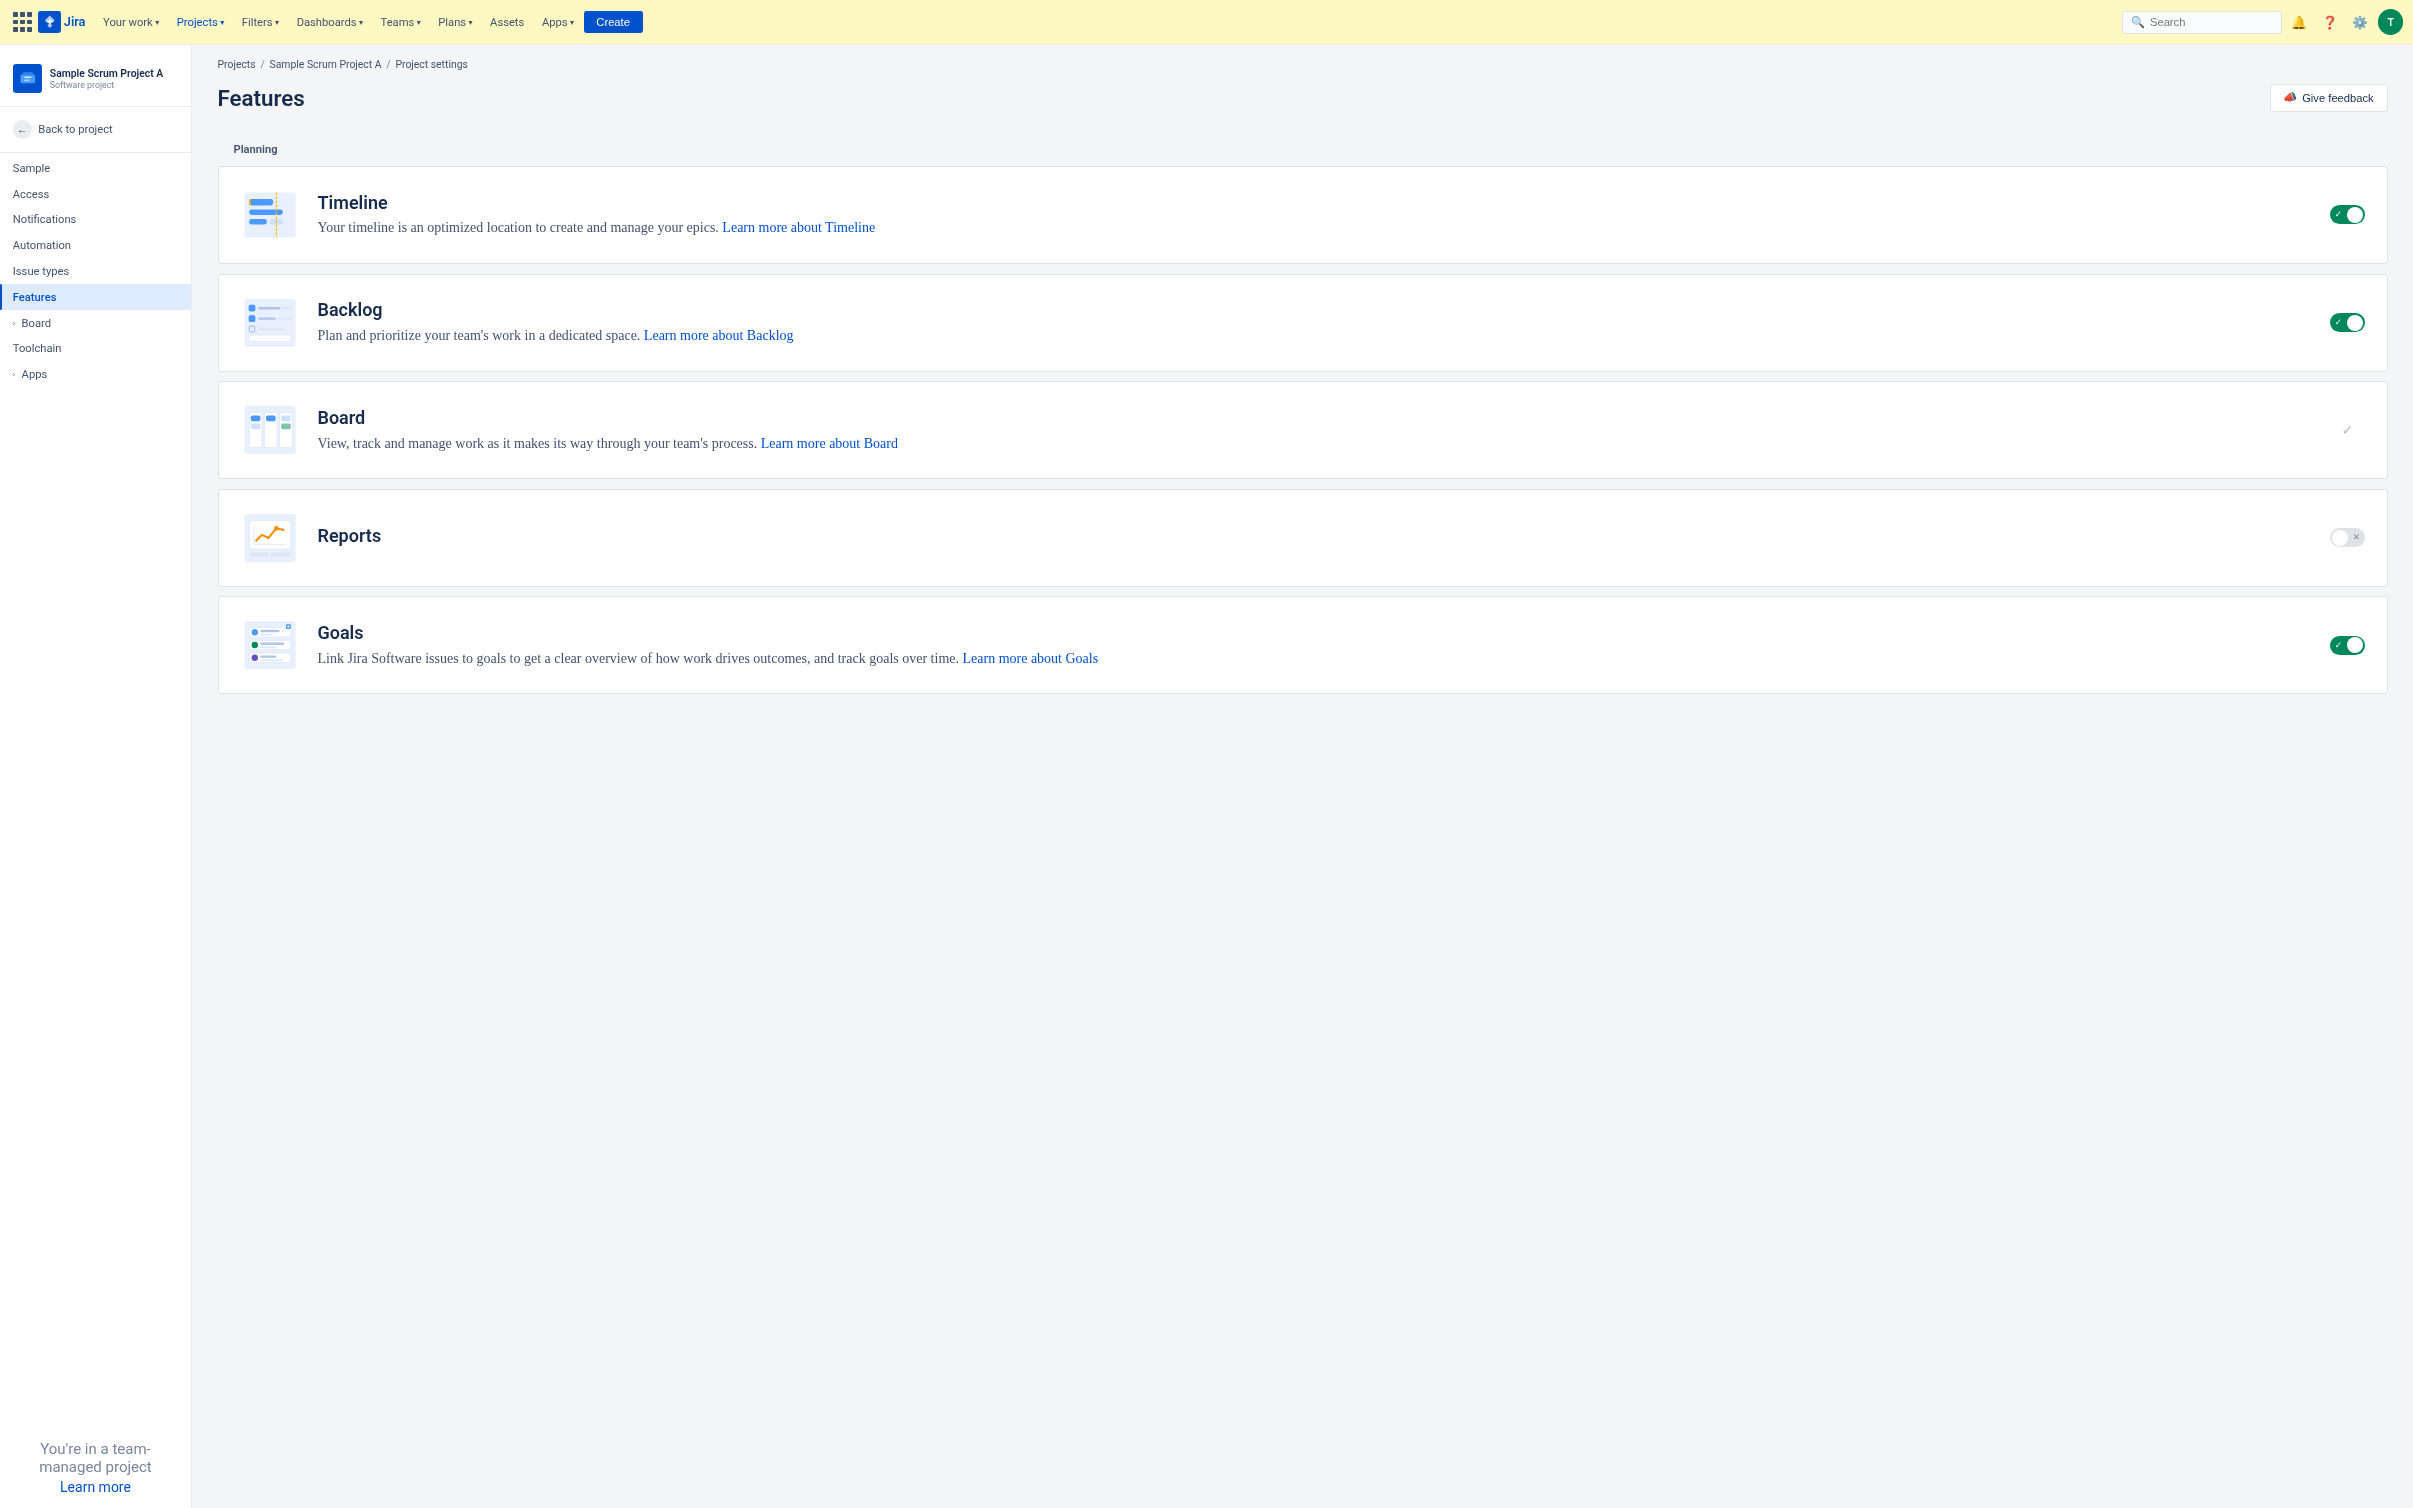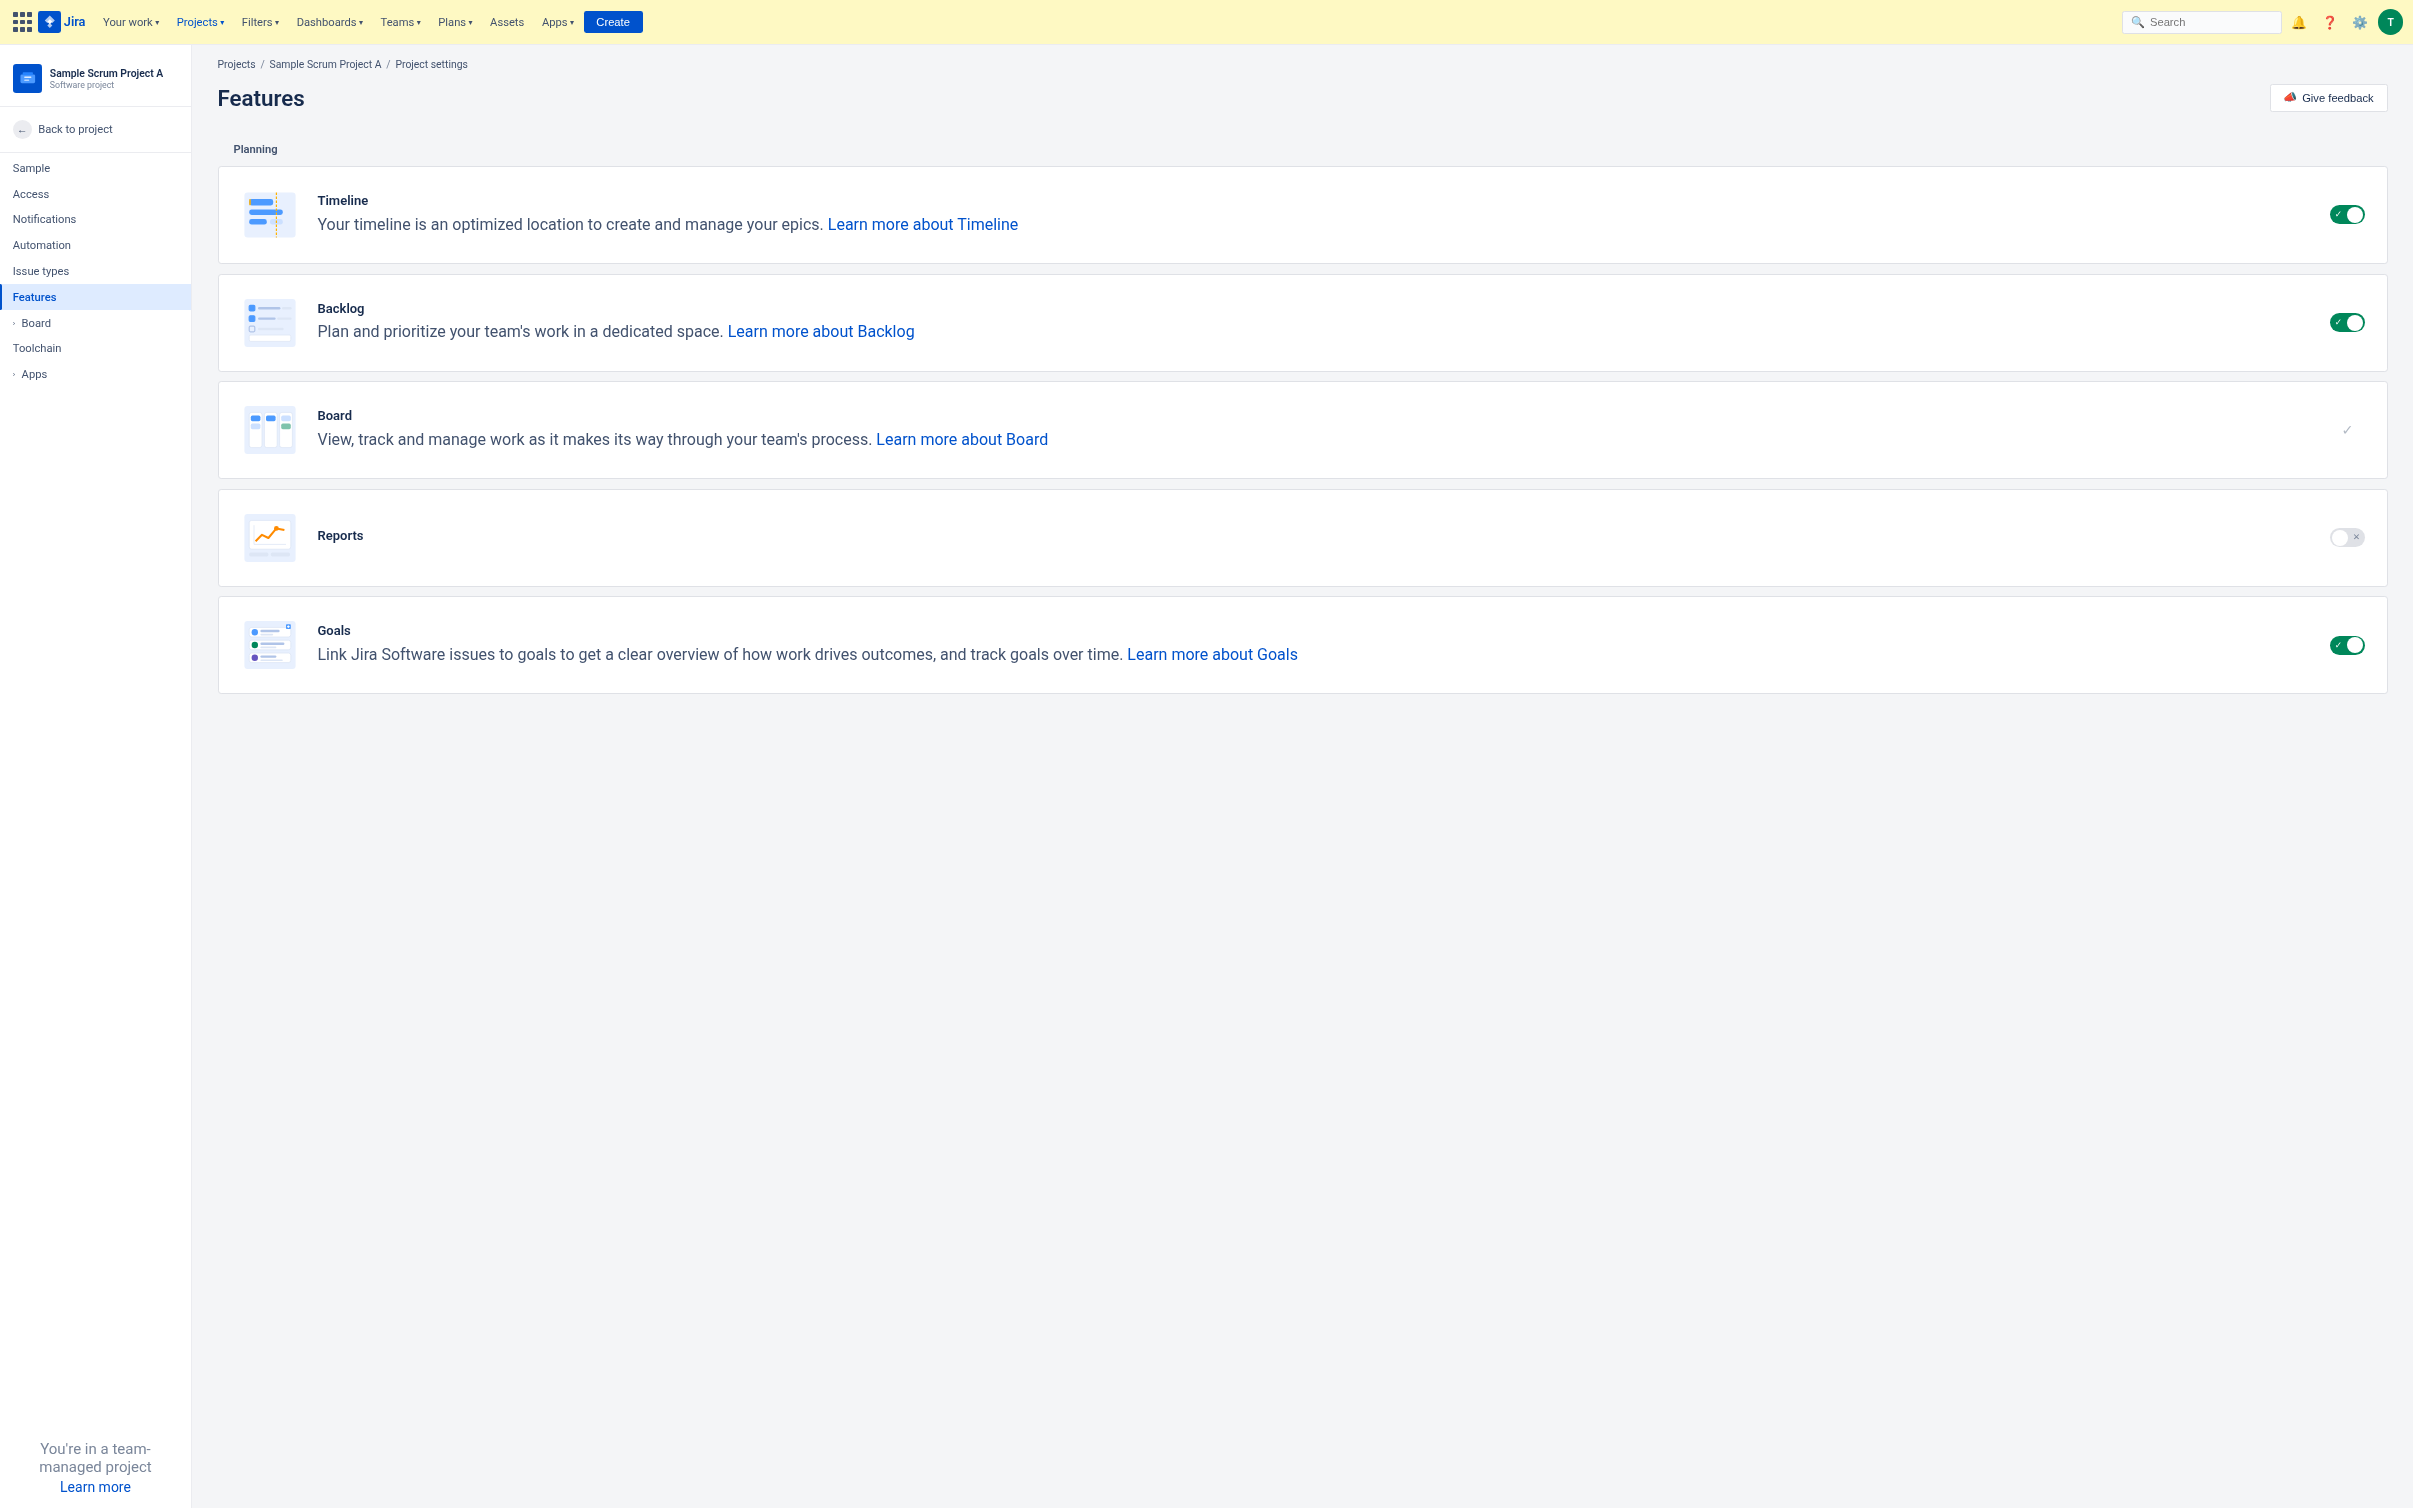--- a/index.html
+++ b/index.html
@@ -91,22 +91,22 @@
     .section { background: #f4f5f7; border-radius: 3.2px; margin-bottom: 12.8px; }
     .section-header { padding: 12.8px 16px 9.6px; font-size: 11.2px; font-weight: 600; color: #42526e; }
     .feature-card {
       background: #fff; border: 0.8px solid #dfe1e6; border-radius: 3.2px;
       margin-bottom: 9.6px; padding: 16px 19px;
       display: flex; align-items: center; gap: 16px;
     }
     .feature-card:last-child { margin-bottom: 0; }
     .feature-icon { width: 64px; height: 64px; min-width: 64px; display: flex; align-items: center; justify-content: center; }
     .feature-content { flex: 1; }
-    .feature-title { font-size: 13px; font-weight: 600; color: #172b4d; margin-bottom: 4.8px; }
-    .feature-desc { font-size: 16px; color: #42526e; line-height: 1.5; }
+    .feature-title { font-size: 18px; font-weight: 600; color: #172b4d; margin-bottom: 4.8px; }
+    .feature-desc { font-size: 14px; color: #42526e; line-height: 1.5; font-family: Liberation Serif, serif; }
     .feature-desc a { color: #0052cc; text-decoration: none; }
     .feature-toggle { display: flex; align-items: center; min-width: 40px; justify-content: center; }
 
     
     .toggle-on {
       width: 35px; height: 19px; background: #00875a; border-radius: 9.6px;
       display: flex; align-items: center; padding: 1.6px; cursor: pointer; position: relative;
     }
     .toggle-on::after {
       content: '✓'; color: #fff; font-size: 8.8px; position: absolute; left: 4.8px; top: 4px;

